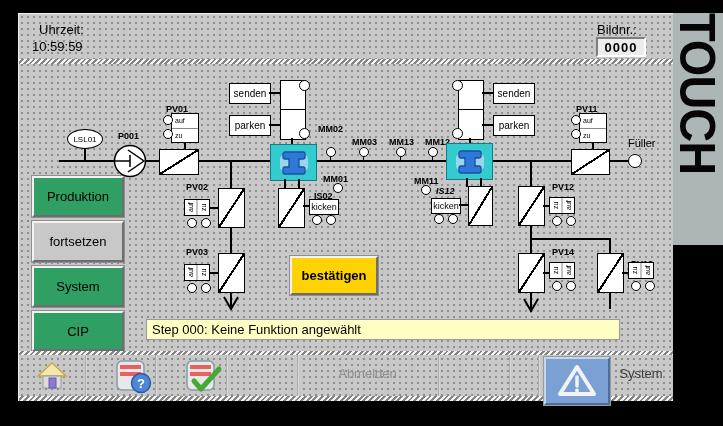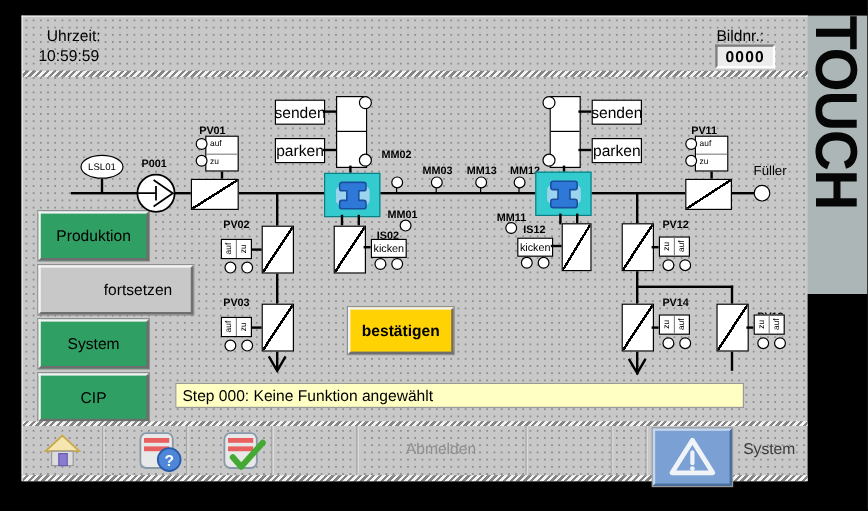--- a/index.html
+++ b/index.html
@@ -23,21 +23,21 @@
          text-align:center;}
   .green{background:#2F9F63;}
   .prelines{white-space:pre-line;line-height:1.2;}
   .fs13{font-size:13px;}
   .fs11{font-size:11px;}
   .lbl{font-size:9px;font-weight:bold;white-space:nowrap;}
   .wbox{background:#fff;border:1px solid #000;}
   .diag{background-image:linear-gradient(to bottom right,transparent 47.5%,#000 47.5%,#000 52.5%,transparent 52.5%);}
   .circ{position:absolute;width:10px;height:10px;border:1px solid #000;border-radius:50%;background:#fff;box-sizing:border-box;}
   .line{position:absolute;background:#000;}
-  .smallbtn{background:#fff;border:1px solid #000;display:flex;align-items:center;justify-content:center;font-size:13px;}
+  .smallbtn{background:#fff;border:1px solid #000;display:flex;align-items:center;justify-content:center;font-size:10px;}
   .kick{font-size:9px;}
   .hctl{background:#fff;border:1px solid #000;display:flex;flex-direction:column;box-sizing:border-box;}
   .hctl>div{flex:1;display:flex;align-items:center;padding-left:3px;font-size:7px;}
   .hctl>div:first-child{border-bottom:1px solid #888;}
   .vctl{background:#fff;border:1px solid #000;display:flex;box-sizing:border-box;}
   .vctl>div{flex:1;display:flex;align-items:center;justify-content:center;
             writing-mode:vertical-rl;transform:rotate(180deg);font-size:7px;}
   .vctl>div:first-child{border-left:1px solid #888;}
   .statusbar{background:#FFFFC4;border:1px solid #9a9a9a;display:flex;align-items:center;
              padding-left:5px;font-size:13px;box-sizing:border-box;}
@@ -67,21 +67,21 @@
 
   <div class="panel">
 
     <div class="abs fs13" style="left:20px;top:8px;">Uhrzeit:</div>
     <div class="abs fs13" style="left:13px;top:25px;">10:59:59</div>
     <div class="abs fs13" style="left:578px;top:8px;">Bildnr.:</div>
     <div class="abs field" style="left:577px;top:23px;width:50px;height:20px;">0000</div>
     <div class="hatch" style="top:45px;"></div>
 
     <div class="abs btn3d green fs13" style="left:13px;top:162px;width:88px;height:37px;">Produktion</div>
-    <div class="abs btn3d fs13" style="left:13px;top:207px;width:88px;height:37px;padding-left:37px;">fortsetzen</div>
+    <div class="abs btn3d fs13" style="left:13px;top:207px;width:88px;height:37px;">fortsetzen</div>
     <div class="abs btn3d green fs13" style="left:13px;top:252px;width:88px;height:37px;">System</div>
     <div class="abs btn3d green fs13" style="left:13px;top:297px;width:88px;height:36px;">CIP</div>
 
     <div class="line" style="left:40px;top:146px;width:577px;height:2px;"></div>
 
     <div class="abs ell" style="left:48px;top:115px;width:36px;height:20px;">LSL01</div>
     <div class="line" style="left:65px;top:135px;width:2px;height:12px;"></div>
 
     <div class="abs lbl" style="left:99px;top:117px;">P001</div>
     <svg class="abs" style="left:94px;top:130px;" width="34" height="34">
@@ -187,21 +187,21 @@
         <ellipse cx="24" cy="13" rx="5" ry="8" fill="#9CD4EE"></ellipse>
         <path d="M5 2 h18 a2 2 0 0 1 2 2 v3 a2 2 0 0 1 -2 2 h-4 v8 h4 a2 2 0 0 1 2 2 v3 a2 2 0 0 1 -2 2 h-18 a2 2 0 0 1 -2 -2 v-3 a2 2 0 0 1 2 -2 h4 v-8 h-4 a2 2 0 0 1 -2 -2 v-3 a2 2 0 0 1 2 -2 z" fill="#2E79D8" stroke="#1A4FA0" stroke-width="1.3"></path>
       </svg>
     </div>
     <div class="line" style="left:447px;top:164px;width:2px;height:9px;"></div>
     <div class="line" style="left:461px;top:164px;width:2px;height:9px;"></div>
     <div class="abs wbox diag" style="left:449px;top:172px;width:23px;height:38px;"></div>
 
     <div class="abs lbl" style="left:395px;top:162px;">MM11</div>
     <div class="circ" style="left:402px;top:171px;"></div>
-    <div class="abs lbl" style="left:417px;top:172px;">IS12</div>
+    <div class="abs lbl" style="left:417px;top:172px;font-style:italic;">IS12</div>
     <div class="abs smallbtn kick" style="left:412px;top:184px;width:28px;height:14px;">kicken</div>
     <div class="line" style="left:440px;top:190px;width:9px;height:2px;"></div>
     <div class="circ" style="left:415px;top:200px;"></div>
     <div class="circ" style="left:429px;top:200px;"></div>
 
     <div class="abs lbl" style="left:557px;top:90px;">PV11</div>
     <div class="abs hctl" style="left:560px;top:99px;width:28px;height:30px;">
       <div>auf</div>
       <div>zu</div>
     </div>

